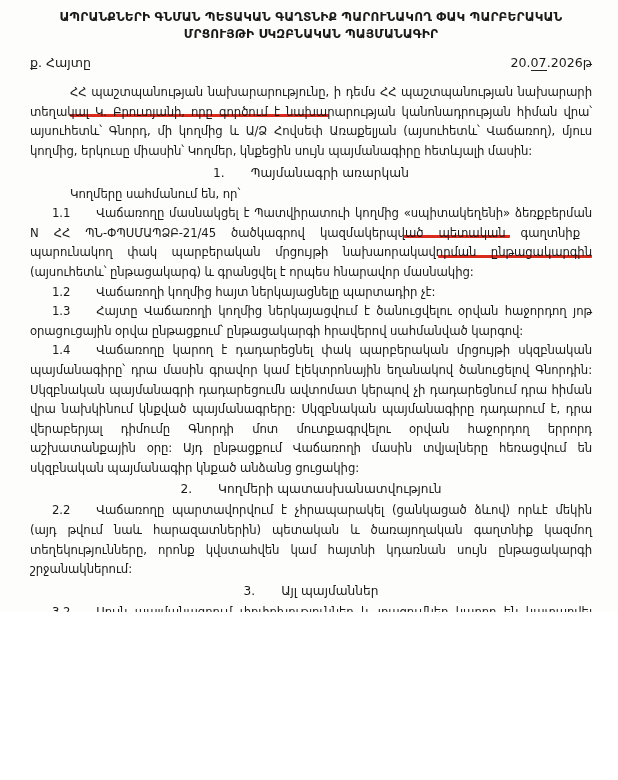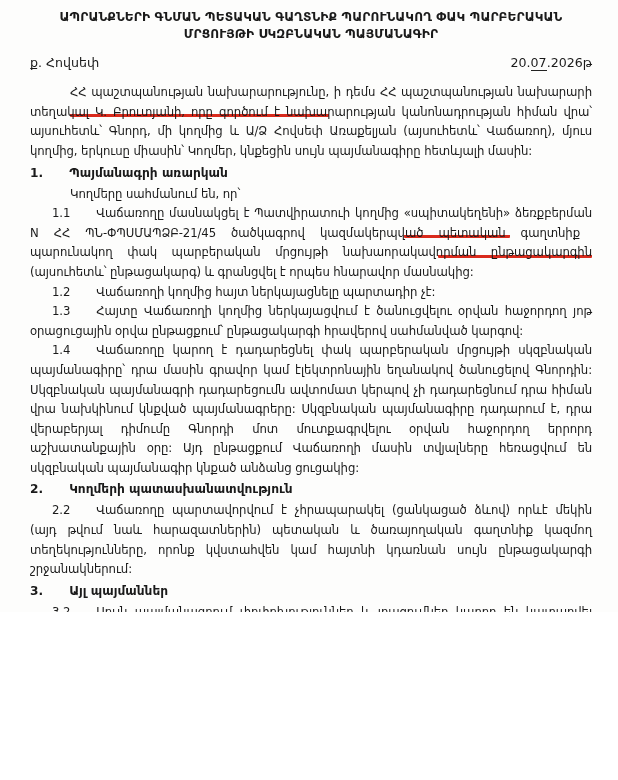--- a/index.html
+++ b/index.html
@@ -32,21 +32,22 @@
   .para{
     font-size:11.7px;
     line-height:19.6px;
     text-align:justify;
     letter-spacing:-.1px;
   }
   .para.indent{text-indent:40px;}
   .para.numbered{text-indent:22px;}
   .num{margin-right:26px;}
   .heading{
-    font-weight:bold;
+    text-align:center;
+    font-weight:normal;
     font-size:12.2px;
     line-height:21px;
     margin:1px 0;
   }
   .heading .hnum{margin-right:26px;}
   .ru{
     background-image:linear-gradient(var(--red,#d92a1c),var(--red,#d92a1c));
     background-repeat:no-repeat;
     background-size:100% 3.2px;
     background-position:left calc(100% - 0px);
@@ -59,21 +60,21 @@
 <body>
 
 <div class="page">
 
   <div class="title">
     <div>ԱՊՐԱՆՔՆԵՐԻ ԳՆՄԱՆ ՊԵՏԱԿԱՆ ԳԱՂՏՆԻՔ ՊԱՐՈՒՆԱԿՈՂ ՓԱԿ ՊԱՐԲԵՐԱԿԱՆ</div>
     <div>ՄՐՑՈՒՅԹԻ ՍԿԶԲՆԱԿԱՆ ՊԱՅՄԱՆԱԳԻՐ</div>
   </div>
 
   <div class="place-date">
-    <span>ք. Հովսեփ</span>
+    <span>ք. Հայտը</span>
     <span><span>20.</span><span class="u-black">07</span><span>.2026թ</span></span>
   </div>
 
   <div id="doc-body">
       <div class="para indent"><span class="ru">ՀՀ պաշտպանության նախարարությունը,</span><span> ի դեմս ՀՀ պաշտպանության նախարարի տեղակալ Կ. Բրուտյանի, որը գործում է նախարարության կանոնադրության հիման վրա՝ այսուհետև՝ Գնորդ, մի կողմից և Ա/Ձ Հովսեփ Առաքելյան (այսուհետև՝ Վաճառող), մյուս կողմից, երկուսը միասին՝ Կողմեր, կնքեցին սույն պայմանագիրը հետևյալի մասին:</span></div>
       <div class="heading"><span class="hnum">1.</span><span>Պայմանագրի առարկան</span></div>
       <div class="para indent"><span>Կողմերը սահմանում են, որ՝</span></div>
       <div class="para numbered"><span class="num">1.1</span><span>Վաճառողը մասնակցել է Պատվիրատուի կողմից </span><span class="ru">«սպիտակեղենի»</span><span> ձեռքբերման N ՀՀ ՊՆ-ՓՊՍՄԱՊՁԲ-21/45 ծածկագրով կազմակերպված </span><span class="ru ru-ext">պետական գաղտնիք</span><span> պարունակող փակ պարբերական մրցույթի նախաորակավորման ընթացակարգին (այսուհետև՝ ընթացակարգ) և գրանցվել է որպես հնարավոր մասնակից:</span></div>
       <div class="para numbered"><span class="num">1.2</span><span>Վաճառողի կողմից հայտ ներկայացնելը պարտադիր չէ:</span></div>
       <div class="para numbered"><span class="num">1.3</span><span>Հայտը Վաճառողի կողմից ներկայացվում է ծանուցվելու օրվան հաջորդող յոթ օրացուցային օրվա ընթացքում՝ ընթացակարգի հրավերով սահմանված կարգով:</span></div>

